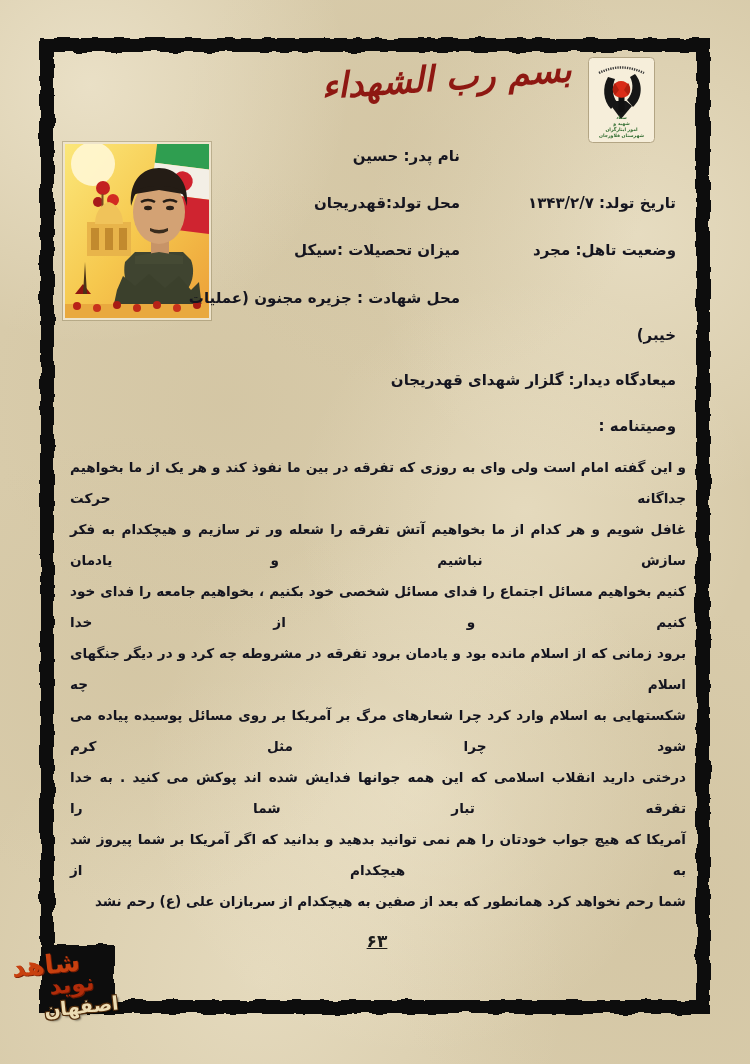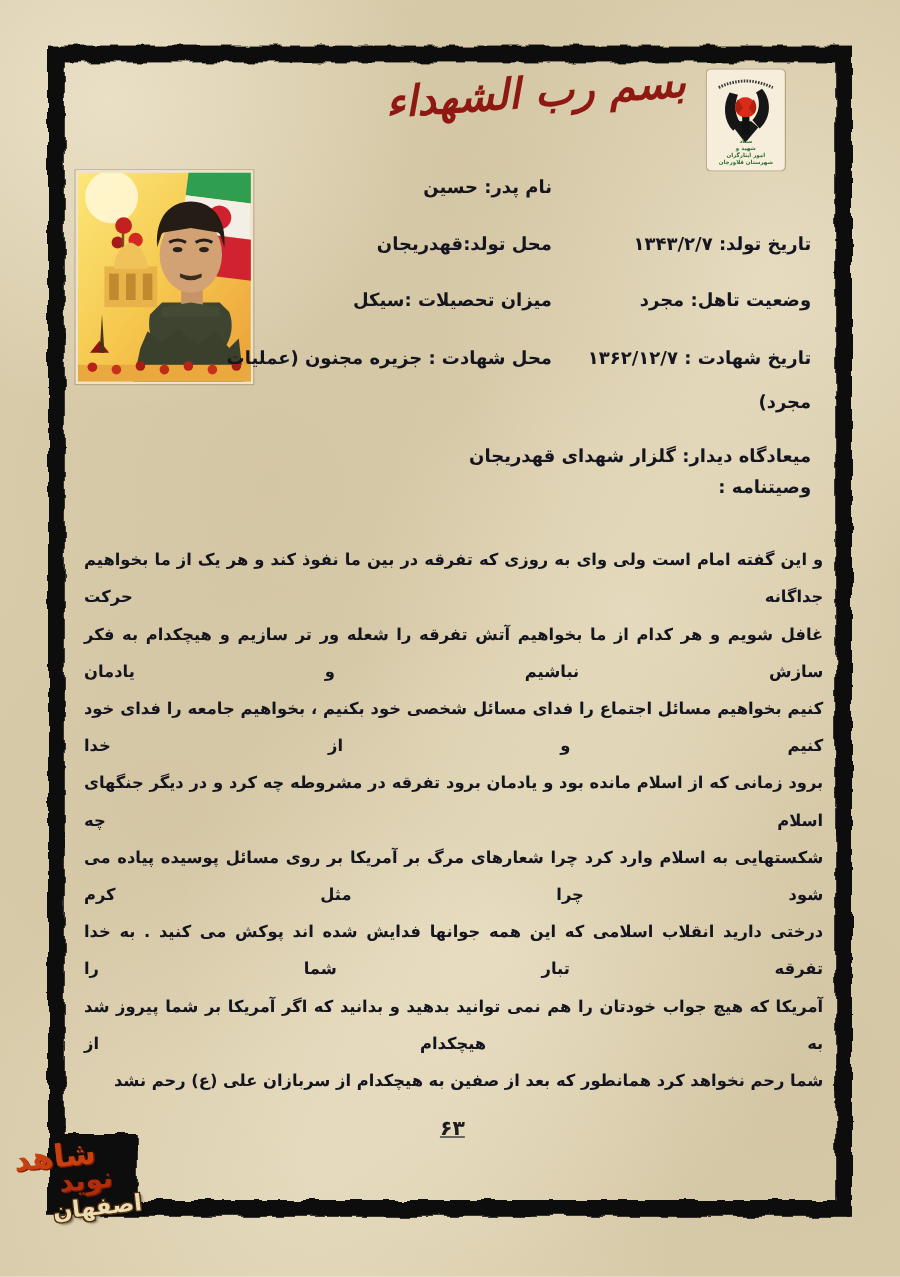--- a/index.html
+++ b/index.html
@@ -33,21 +33,21 @@
   .photo{position:absolute;left:63px;top:142px;z-index:2;
          border:2px solid #eee4cc;box-shadow:0 0 0 1px rgba(120,105,70,.35);}
   
   .info-row{position:absolute;right:74px;left:56px;height:22px;z-index:2;}
   .cell{position:absolute;top:0;white-space:nowrap;
         font-weight:bold;font-size:15px;color:#15151f;text-align:right;}
   .cell.r{right:0;}
   .cell.l{right:216px;}
   .row0{top:147px}.row1{top:194px}.row2{top:241px}.row3{top:289px}
   .row4{top:326px}.row5{top:371px}
-  .will-heading{position:absolute;top:397px;right:74px;z-index:2;
+  .will-heading{position:absolute;top:417px;right:74px;z-index:2;
         font-weight:bold;font-size:15px;color:#15151f;}
   
   .will-text{position:absolute;top:452px;right:64px;left:58px;z-index:2;}
   .wline{
     font-weight:bold;font-size:13.6px;line-height:31px;color:#15151f;
     text-align:justify;text-align-last:justify;margin-left:12px;
   }
   .wline:last-child{text-align-last:right;}
   
   .page-number{position:absolute;top:931px;left:4px;right:0;z-index:2;
@@ -169,25 +169,24 @@
   </div>
   <div class="info-row row1">
     <span class="cell r">تاریخ تولد: ۱۳۴۳/۲/۷</span>
     <span class="cell l">محل تولد:قهدریجان</span>
   </div>
   <div class="info-row row2">
     <span class="cell r">وضعیت تاهل: مجرد</span>
     <span class="cell l">میزان تحصیلات :سیکل</span>
   </div>
   <div class="info-row row3">
-    <span class="cell r">تاریخ شهادت : ۱۳۶۲/۱۲/۷</span>
     <span class="cell l">محل شهادت : جزیره مجنون (عملیات</span>
   </div>
   <div class="info-row row4">
-    <span class="cell r">مجرد)</span>
+    <span class="cell r">خیبر)</span>
   </div>
   <div class="info-row row5">
     <span class="cell r">میعادگاه دیدار: گلزار شهدای قهدریجان</span>
   </div>
 
   <div class="will-heading">وصیتنامه :</div>
   <div class="will-text">
     <div class="wline">و این گفته امام است ولی وای به روزی که تفرقه در بین ما نفوذ کند و هر یک از ما بخواهیم جداگانه حرکت</div>
     <div class="wline">غافل شویم و هر کدام از ما بخواهیم آتش تفرقه را شعله ور تر سازیم و هیچکدام به فکر سازش نباشیم و یادمان</div>
     <div class="wline">کنیم بخواهیم مسائل اجتماع را فدای مسائل شخصی خود بکنیم ، بخواهیم جامعه را فدای خود کنیم و از خدا</div>

